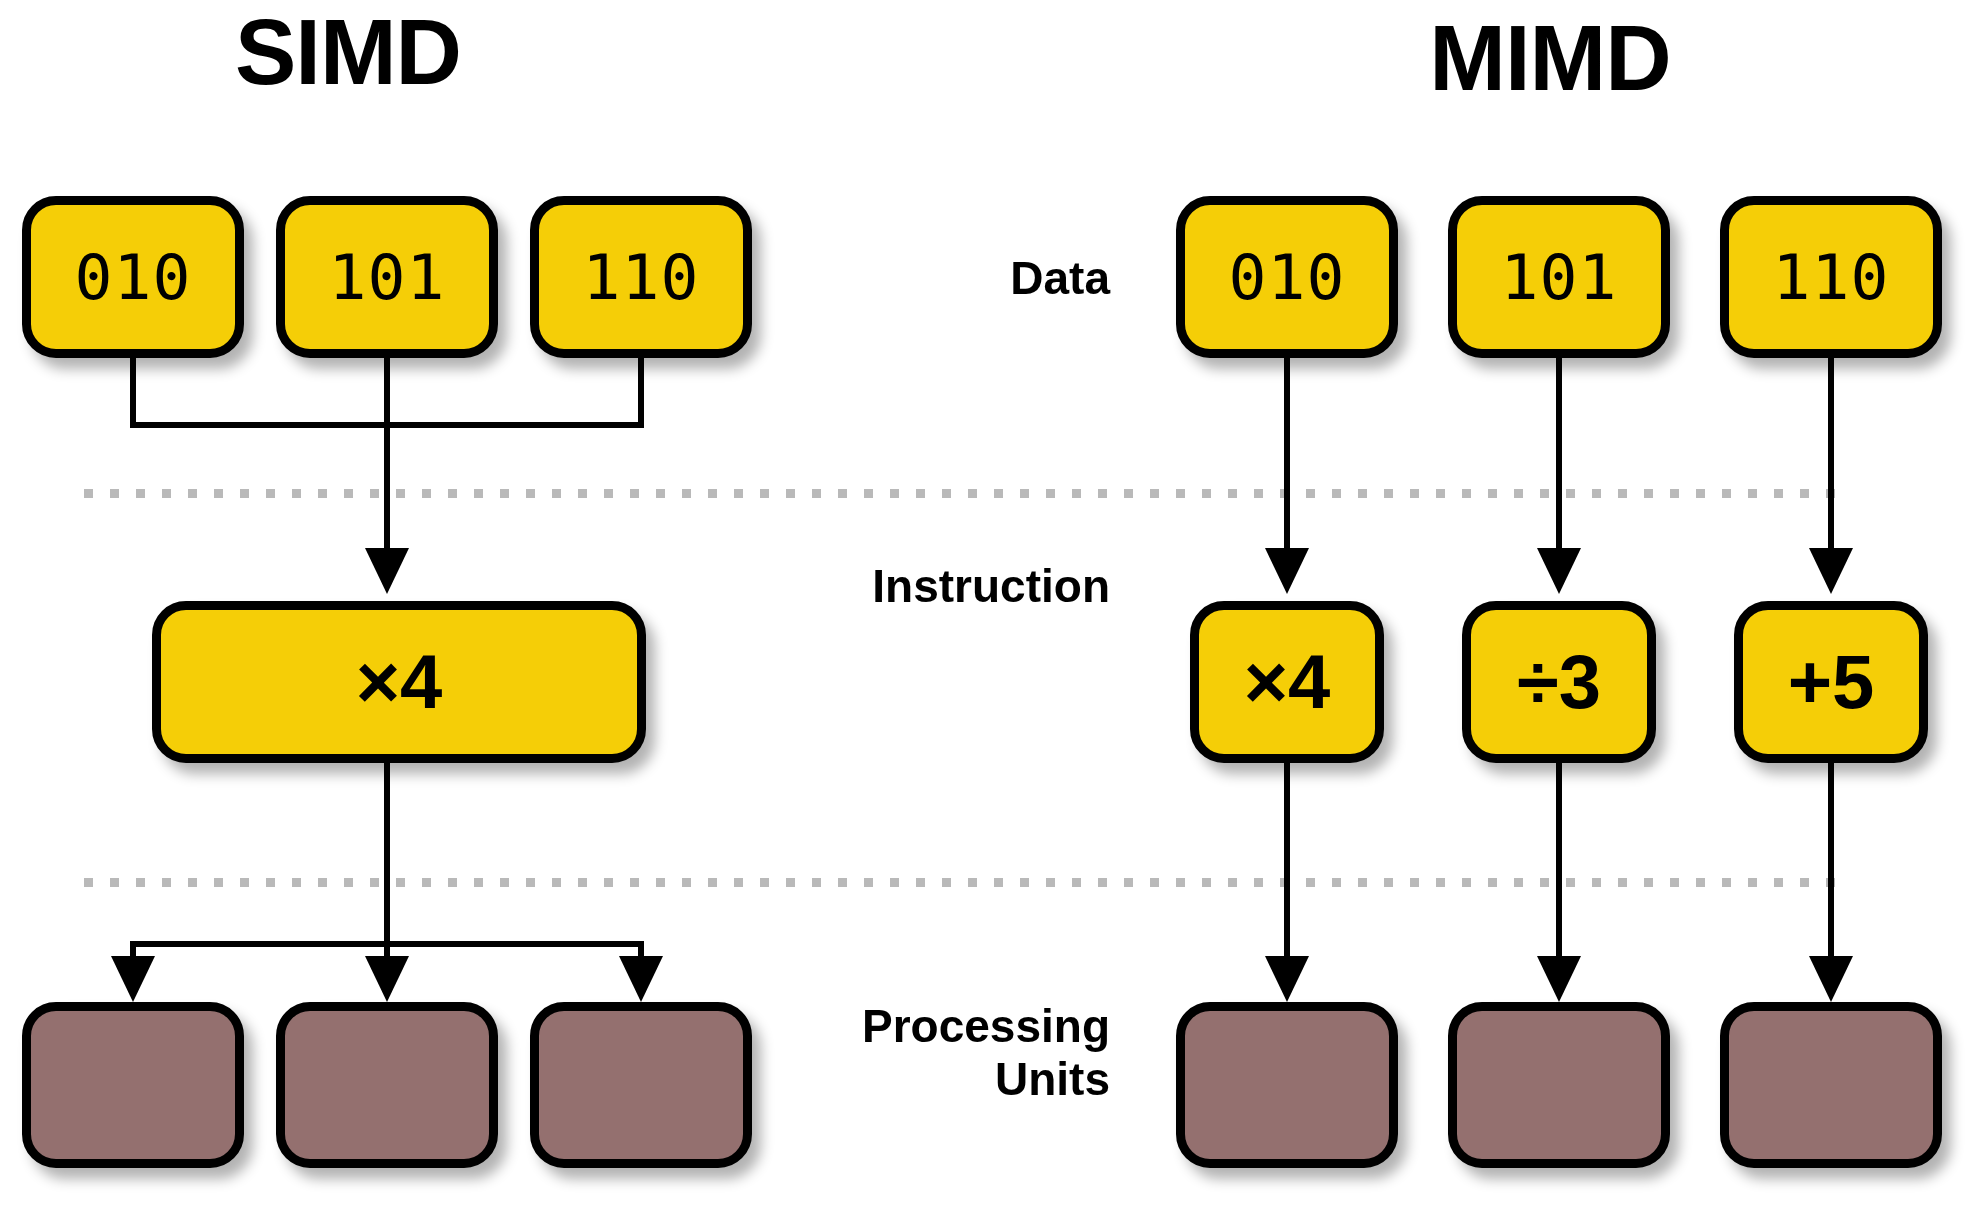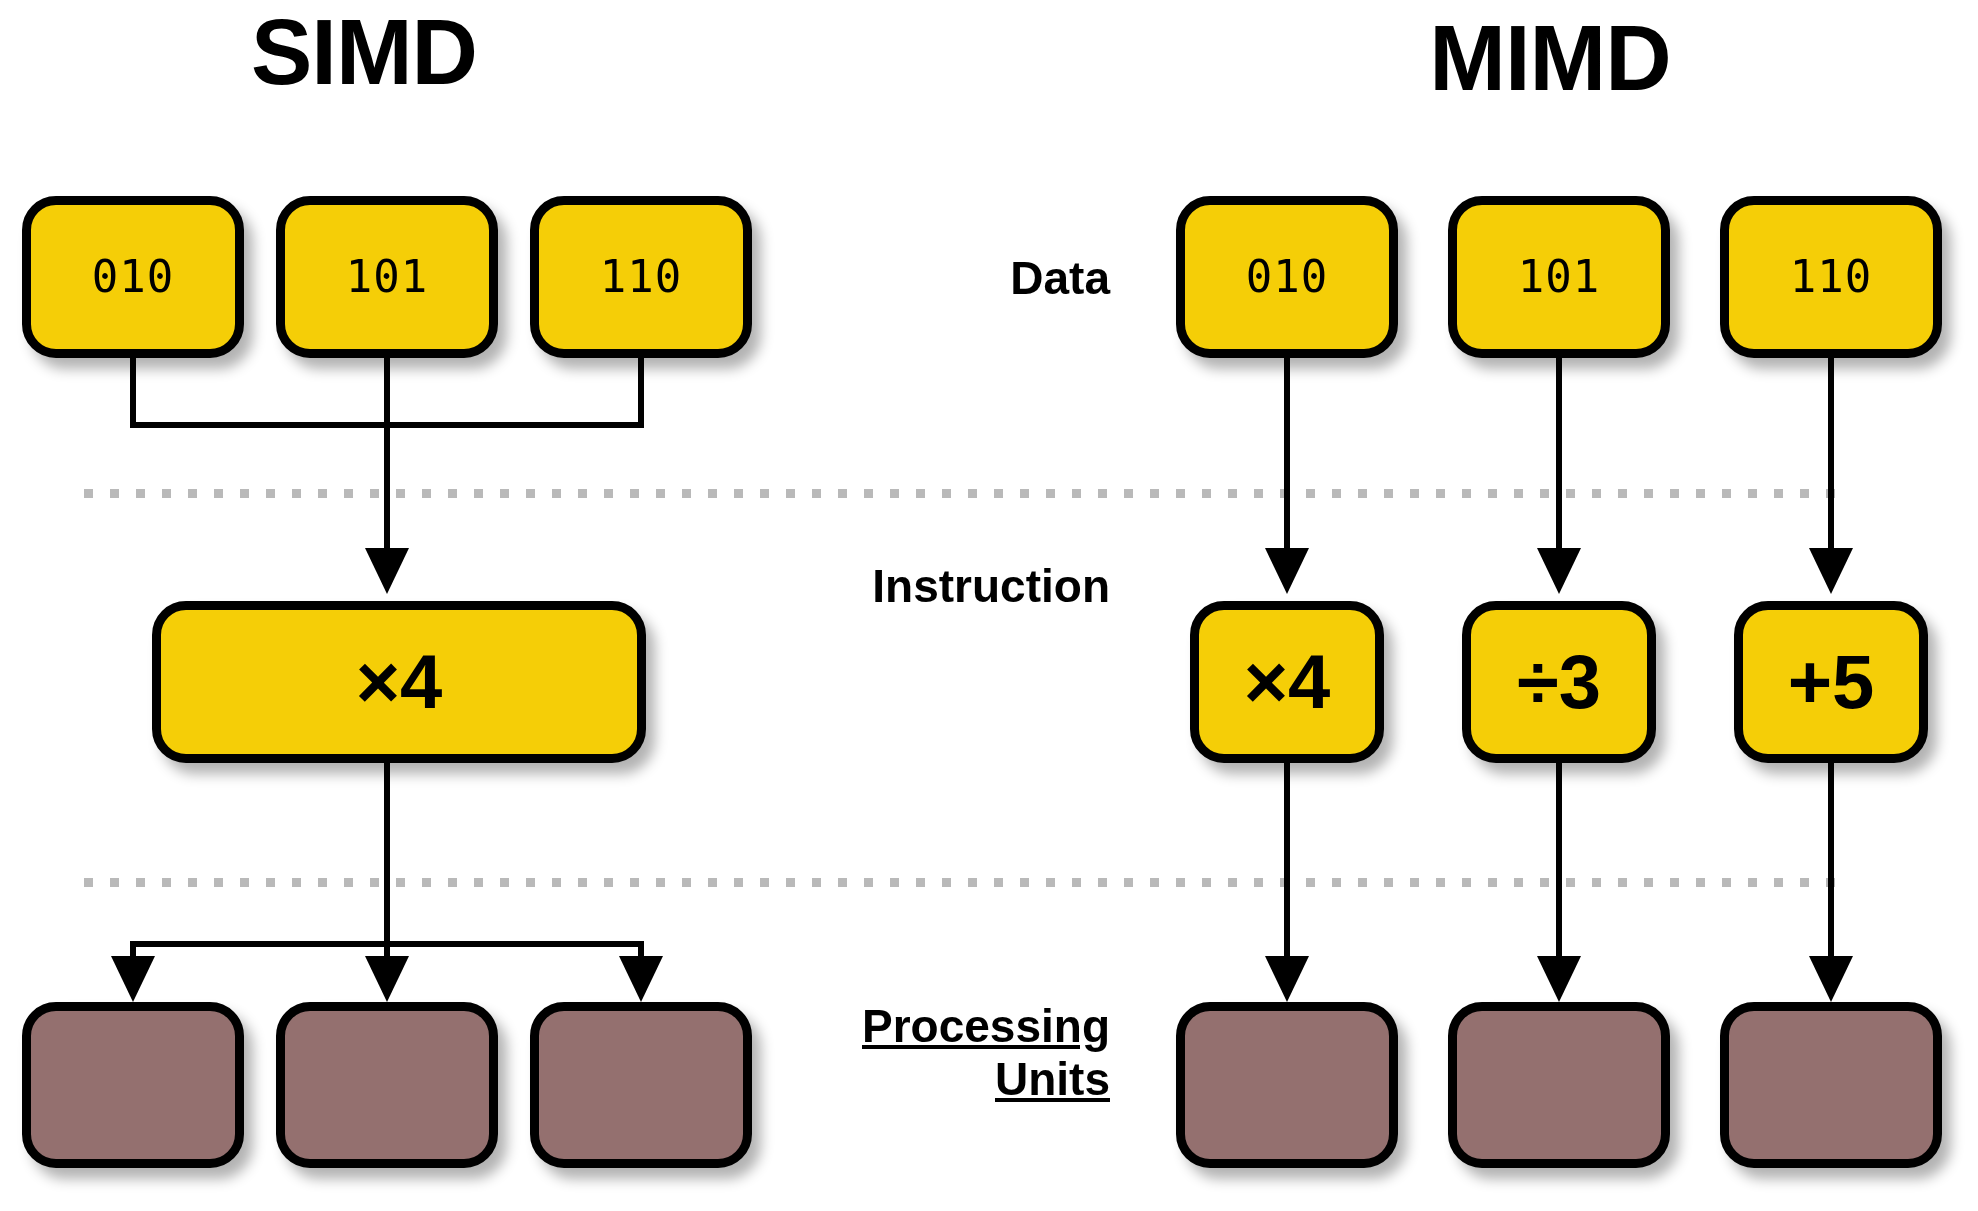--- a/index.html
+++ b/index.html
@@ -22,37 +22,37 @@
     position: absolute;
     font-family: "Liberation Sans", sans-serif;
     font-weight: bold;
     font-size: 92px;
     letter-spacing: -1px;
     color: #000000;
     text-align: center;
     line-height: 1;
     white-space: nowrap;
   }
-  #title-simd { left: 84px;  top: 6px;  width: 560px; }
+  #title-simd { left: 68px;  top: 6px;  width: 560px; }
   #title-mimd { left: 1270px; top: 6px; width: 560px; margin-top: 6px; }
 
   
   .center-label {
     position: absolute;
     font-family: "Liberation Sans", sans-serif;
     font-weight: bold;
     font-size: 46px;
     color: #000000;
     text-align: right;
     line-height: 1.16;
     white-space: pre-line;
   }
   #label-data        { left: 690px; top: 252px; width: 420px; }
   #label-instruction { left: 690px; top: 560px; width: 420px; }
-  #label-pu          { left: 690px; top: 1000px; width: 420px; text-decoration: underline; }
+  #label-pu          { left: 690px; top: 1000px; width: 420px; }
 
   
   .node {
     position: absolute;
     box-sizing: border-box;
     border: 9px solid #000000;
     border-radius: 36px;
     display: flex;
     align-items: center;
     justify-content: center;
@@ -65,21 +65,21 @@
   .node.instr {
     background: #F5CE07;
     border-radius: 34px;
   }
   .node.pu {
     background: #94706F;
     border-radius: 34px;
   }
   .node .data-text {
     font-family: "DejaVu Sans Mono", "Liberation Mono", monospace;
-    font-size: 44px;
+    font-size: 63px;
     font-weight: normal;
     color: #000000;
     letter-spacing: 1px;
     line-height: 1;
   }
   .node .instr-text {
     font-family: "Liberation Sans", sans-serif;
     font-size: 76px;
     font-weight: bold;
     color: #000000;

